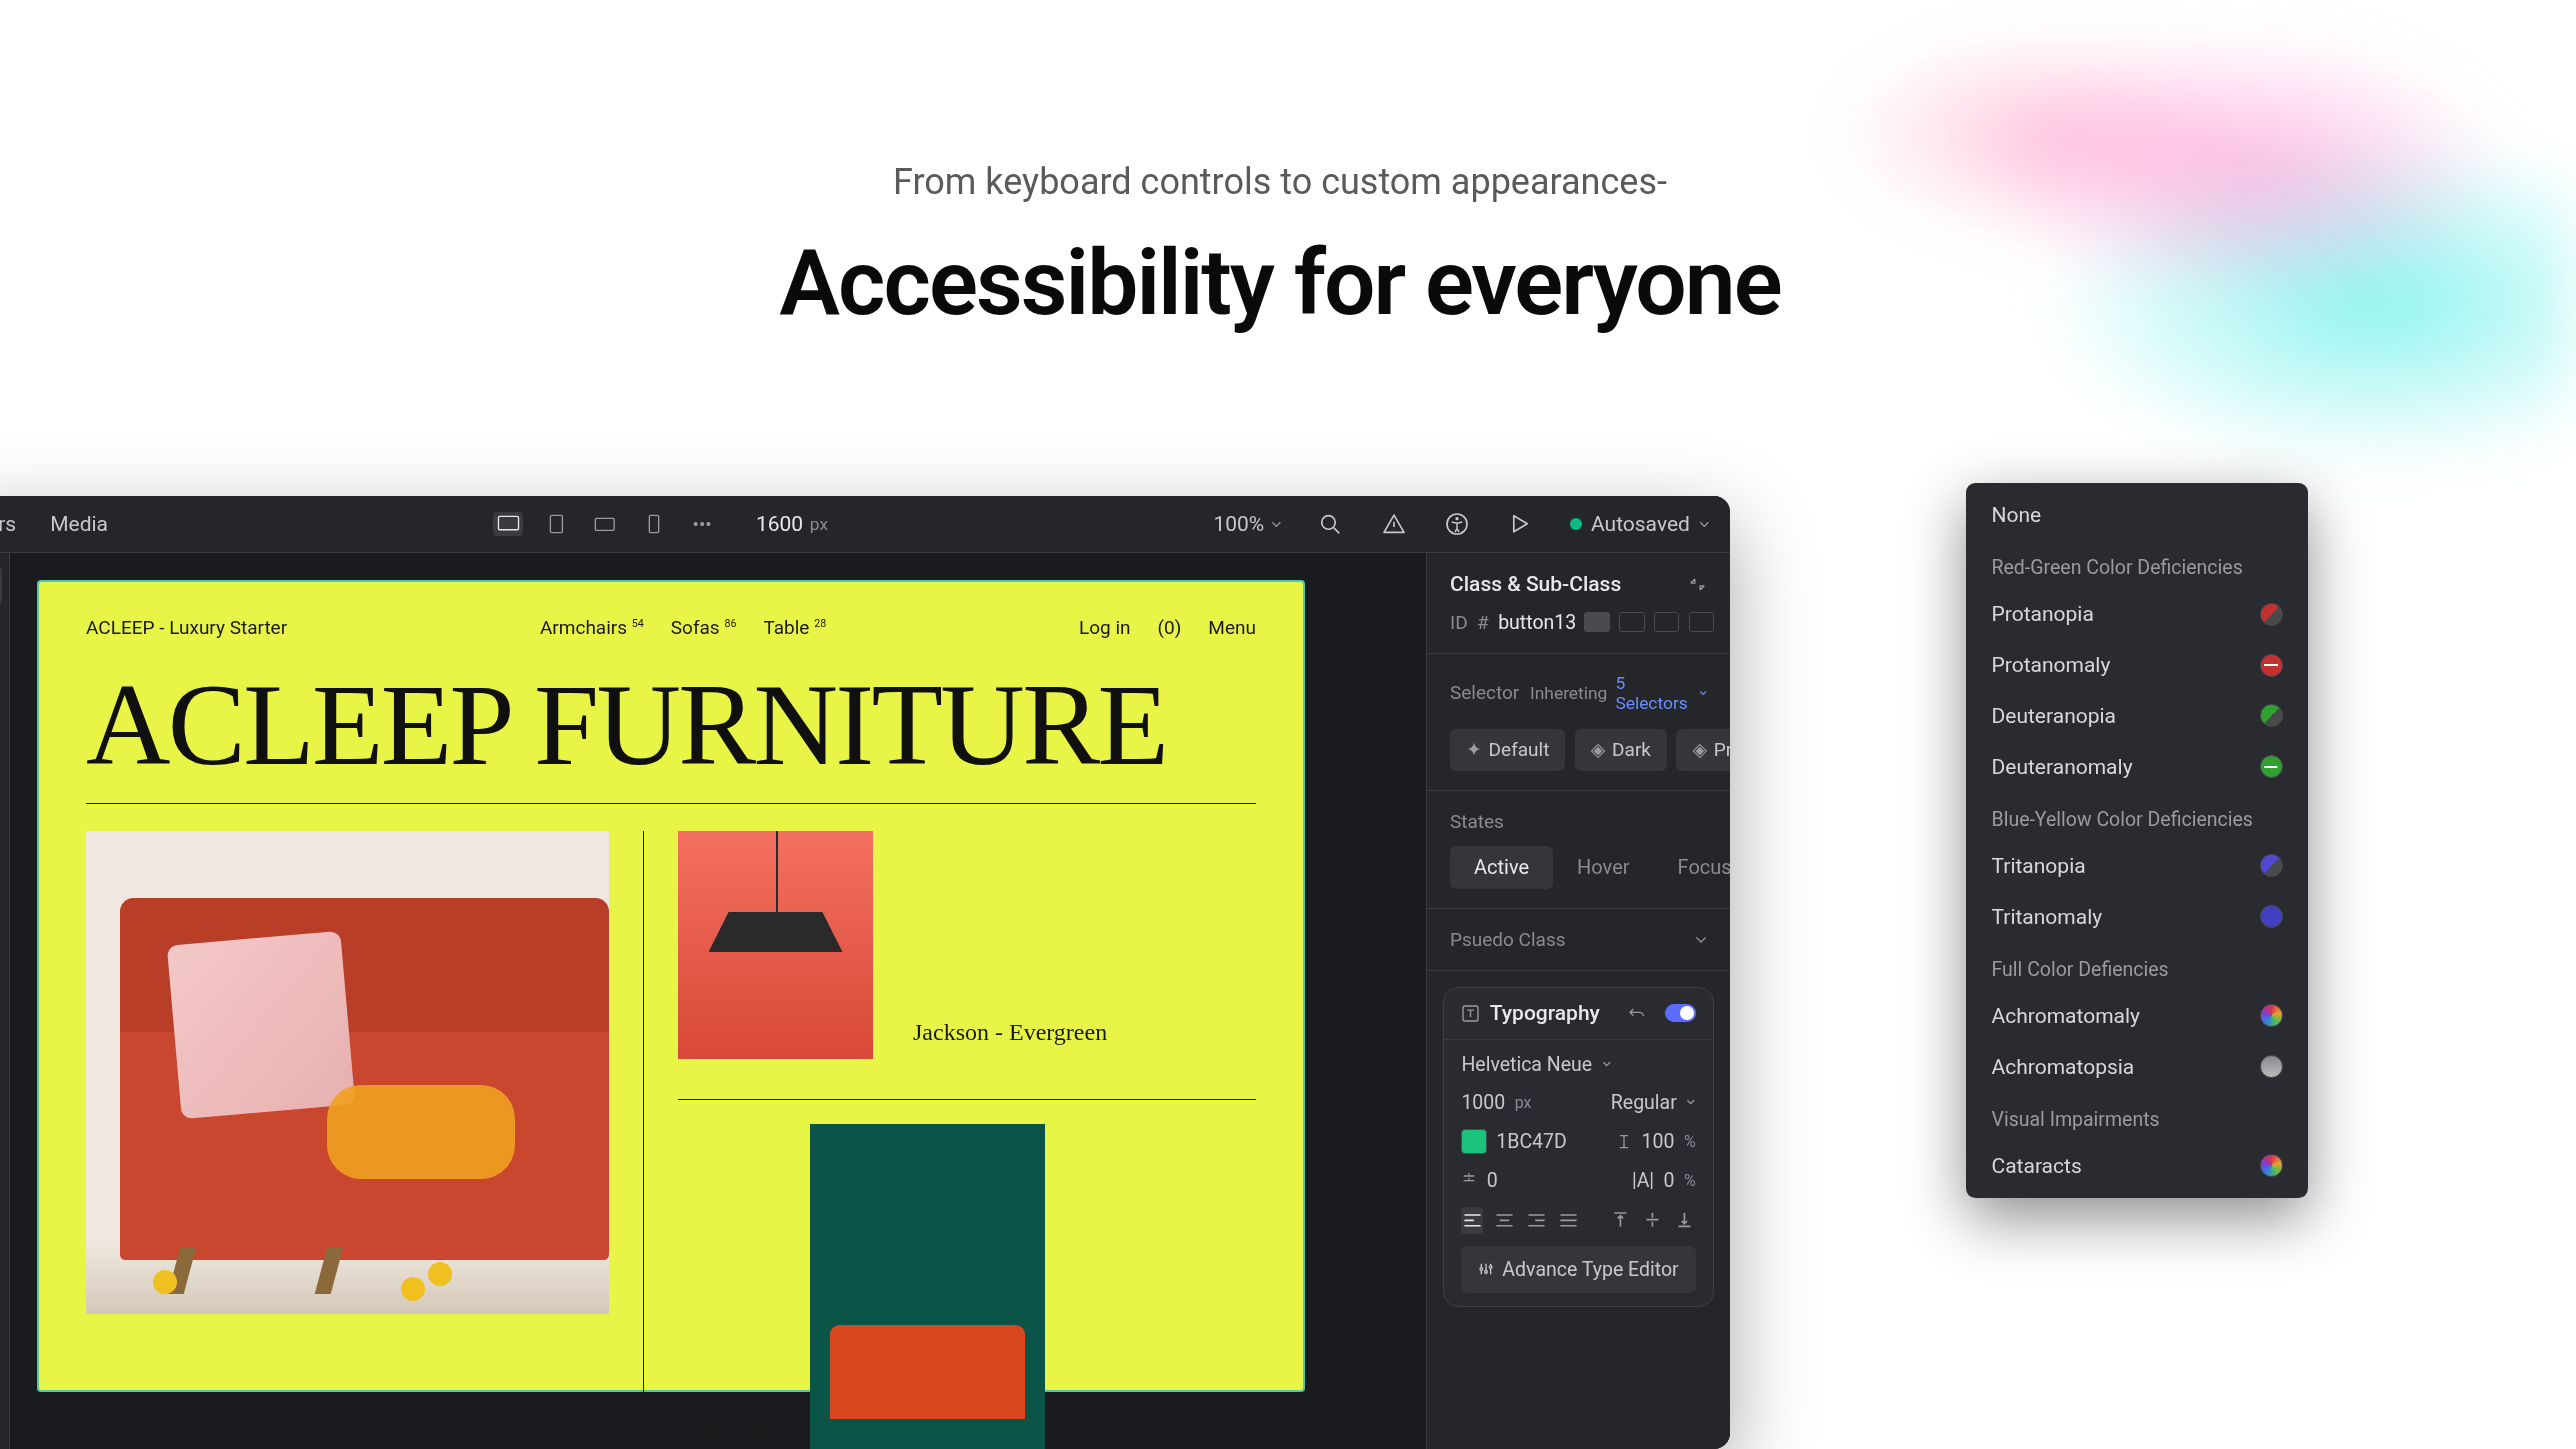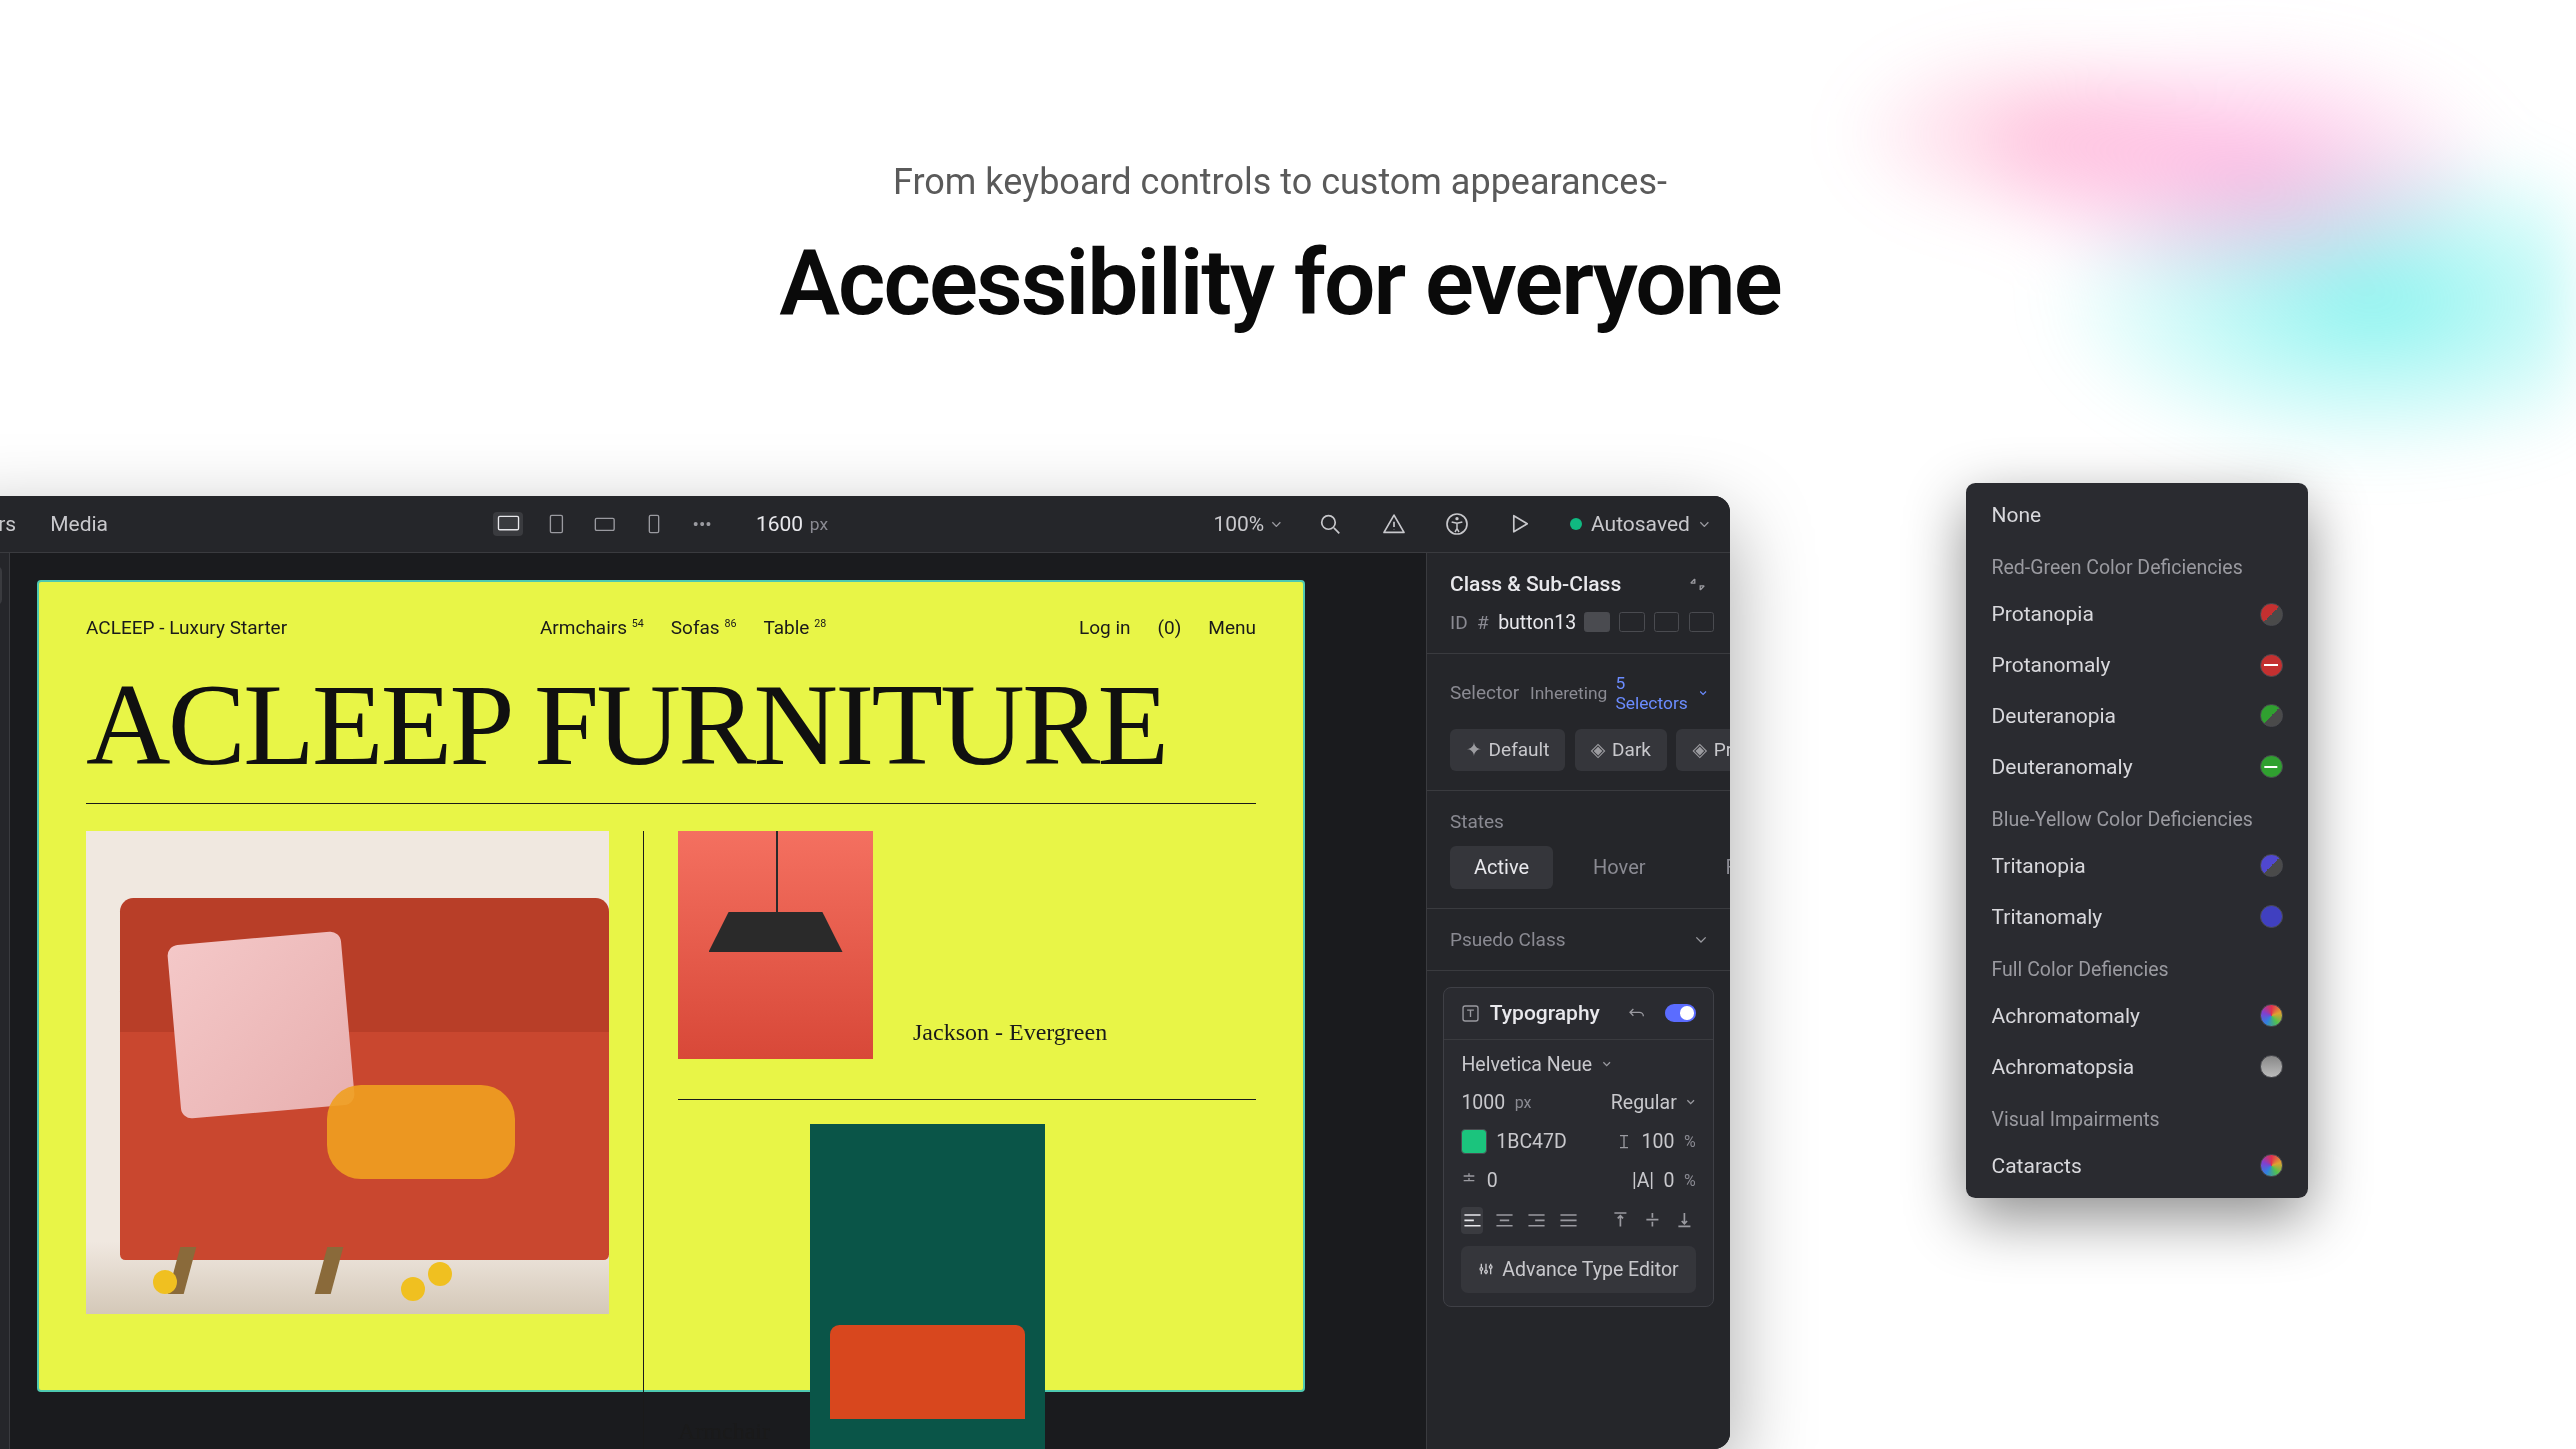--- a/index.html
+++ b/index.html
@@ -75,26 +75,26 @@
 .dev-strip{display:flex;gap:9.4px}
 .dstrip{width:25.5px;height:20px;border:0.7px solid #4a4b50;border-radius:2.7px}
 .dstrip.on{background:#4a4b50}
 .inhereting{color:#8a8a92;font-size:17.4px}
 .sel-count{color:#6b8cff;font-size:17.4px}
 
 .chip-row{display:flex;gap:9.4px;margin-top:4px}
 .chip{padding:9.4px 16px;background:#35363b;border-radius:6px;font-size:19px;display:flex;align-items:center;gap:6.7px;cursor:pointer}
 .chip-ico{opacity:.7}
 
-.state-tabs{display:flex;gap:16px;margin-top:6.7px}
+.state-tabs{display:flex;gap:0;margin-top:6.7px}
 .state-tab{padding:9.4px 24px;font-size:20px;color:#8a8a92;cursor:pointer}
 .state-tab.active{background:#35363b;border-radius:6px;color:#e8e8ec}
 .state-sep{width:0.7px;background:#4a4b50;margin:4px 0}
 
-.typo-panel{margin:16px;border:0.7px solid #3f4046;border-radius:8px;background:#2a2b30}
+.typo-panel{margin:16px;border:0.7px solid #3f4046;border-radius:15px;background:#2a2b30}
 .typo-head{padding:13.4px 17.4px;display:flex;align-items:center;gap:9.4px;border-bottom:0.7px solid #3a3b3f}
 .typo-body{padding:13.4px 17.4px}
 .typo-row{display:flex;align-items:center;gap:20px;margin-bottom:14.8px;font-size:19.5px}
 .typo-item{display:flex;align-items:center;gap:9.4px}
 .color-sw{width:25.5px;height:25.5px;border-radius:4px;border:0.7px solid #4a4b50}
 .bg-teal{background:#1bc47d}
 .align-row{display:flex;gap:10.7px;margin-top:10.7px}
 .align-btn{width:32px;height:27px;display:flex;align-items:center;justify-content:center;border-radius:4px;cursor:pointer}
 .align-btn.on{background:#3a3b40}
 .adv-btn{width:100%;padding:12px;background:#35363b;border-radius:6.7px;text-align:right;font-size:19.5px;margin-top:12px;cursor:pointer;display:flex;align-items:center;justify-content:center;gap:8px}

